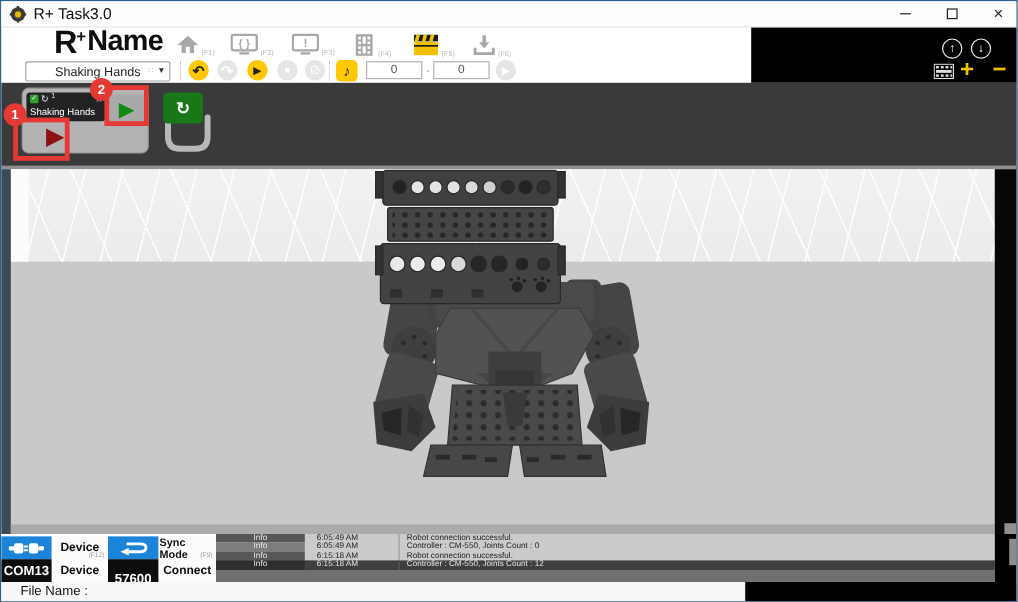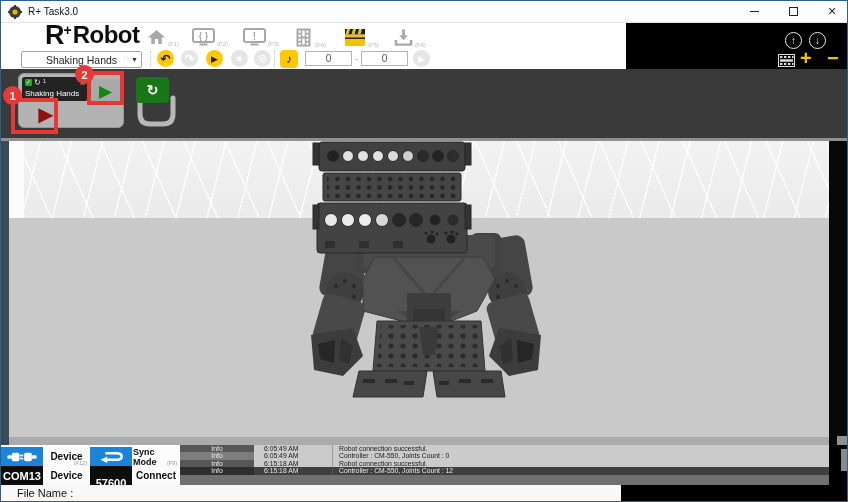--- a/index.html
+++ b/index.html
@@ -4,21 +4,21 @@
 <style>
   html,body{margin:0;padding:0;background:#666;}
   *{box-sizing:border-box;}
   .window{position:relative;width:848px;height:502px;background:#ffffff;border:1px solid #2a5f8f;
           overflow:hidden;font-family:"Liberation Sans",sans-serif;-webkit-font-smoothing:antialiased;}
   .r{position:absolute;}
   .flexc{display:flex;align-items:center;justify-content:center;}
 
   
   .titlebar{left:0;top:0;width:100%;height:22px;background:#fdfdfd;border-bottom:1px solid #e4e4e4;}
-  .wtitle{left:27px;top:0;height:22px;line-height:22px;font-size:10px;color:#111;}
+  .wtitle{left:27px;top:0;height:22px;line-height:22px;font-size:13px;color:#111;}
   .winbtn{top:0;width:32px;height:21px;cursor:default;color:#222;}
   .minline{width:9px;height:1px;background:#222;}
   .maxbox{width:9px;height:9px;border:1px solid #222;}
   .closex{font-size:14px;line-height:21px;}
 
   
   .logo{left:44px;top:21px;display:flex;align-items:flex-start;color:#0d0d0d;}
   .logo .lr{font-size:27px;font-weight:900;line-height:27px;letter-spacing:-1px;}
   .logo .lp{font-size:14px;font-weight:900;line-height:14px;margin:1px 1px 0 0;}
   .logo .lt{font-size:24px;font-weight:800;line-height:26px;letter-spacing:-0.5px;}
@@ -130,21 +130,21 @@
   <div class="r winbtn flexc" style="left:776px;">
       <span class="maxbox"></span>
     </div>
   <div class="r winbtn flexc closex" style="left:815px;">
       <span>×</span>
     </div>
 
   <div class="r logo">
     <span class="lr">R</span>
     <span class="lp">+</span>
-    <span class="lt">Robot</span>
+    <span class="lt">Name</span>
   </div>
 
   <div class="r nav" style="left:146px;">
     <span>
       <svg width="19" height="18" viewBox="0 0 20 19">
           <path d="M10 2 L19 10 H15.5 V17 H11.8 V11.5 H8.2 V17 H4.5 V10 H1 Z" fill="#a8a8a8"></path>
         </svg>
     </span>
       <span class="sc">(F1)</span>
   </div>

